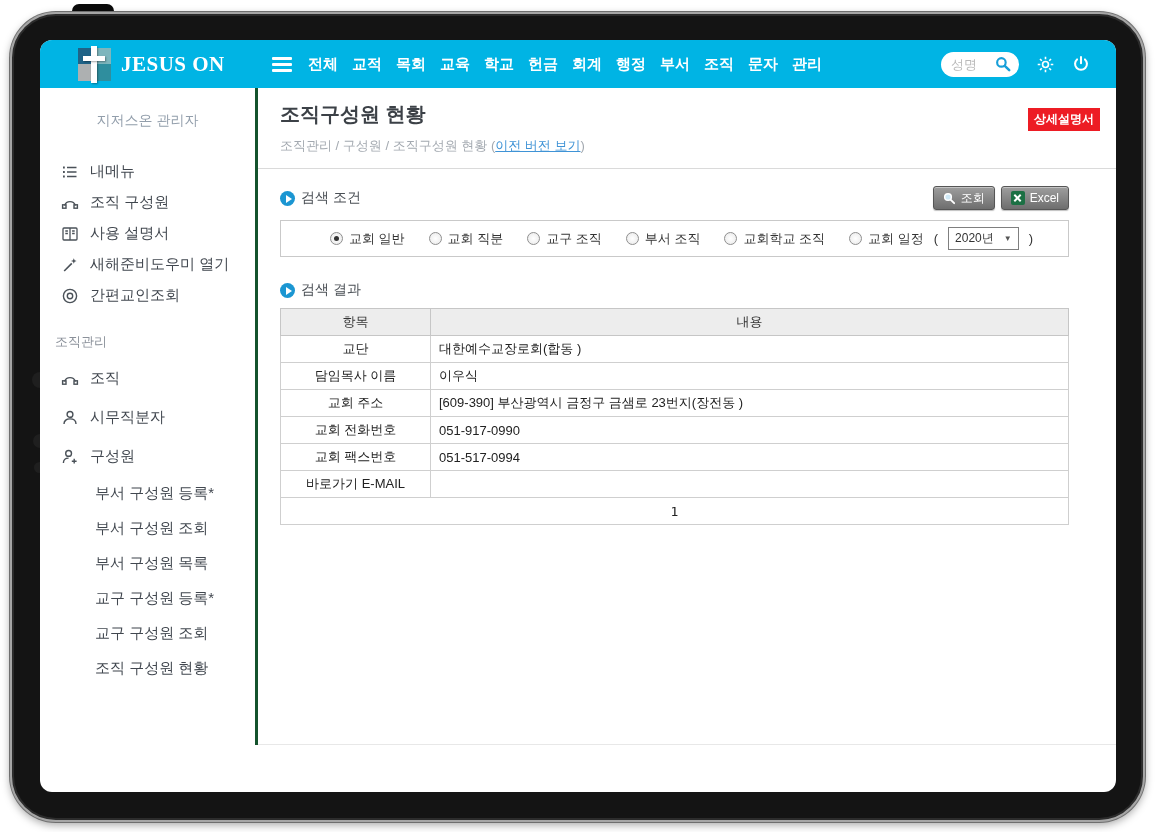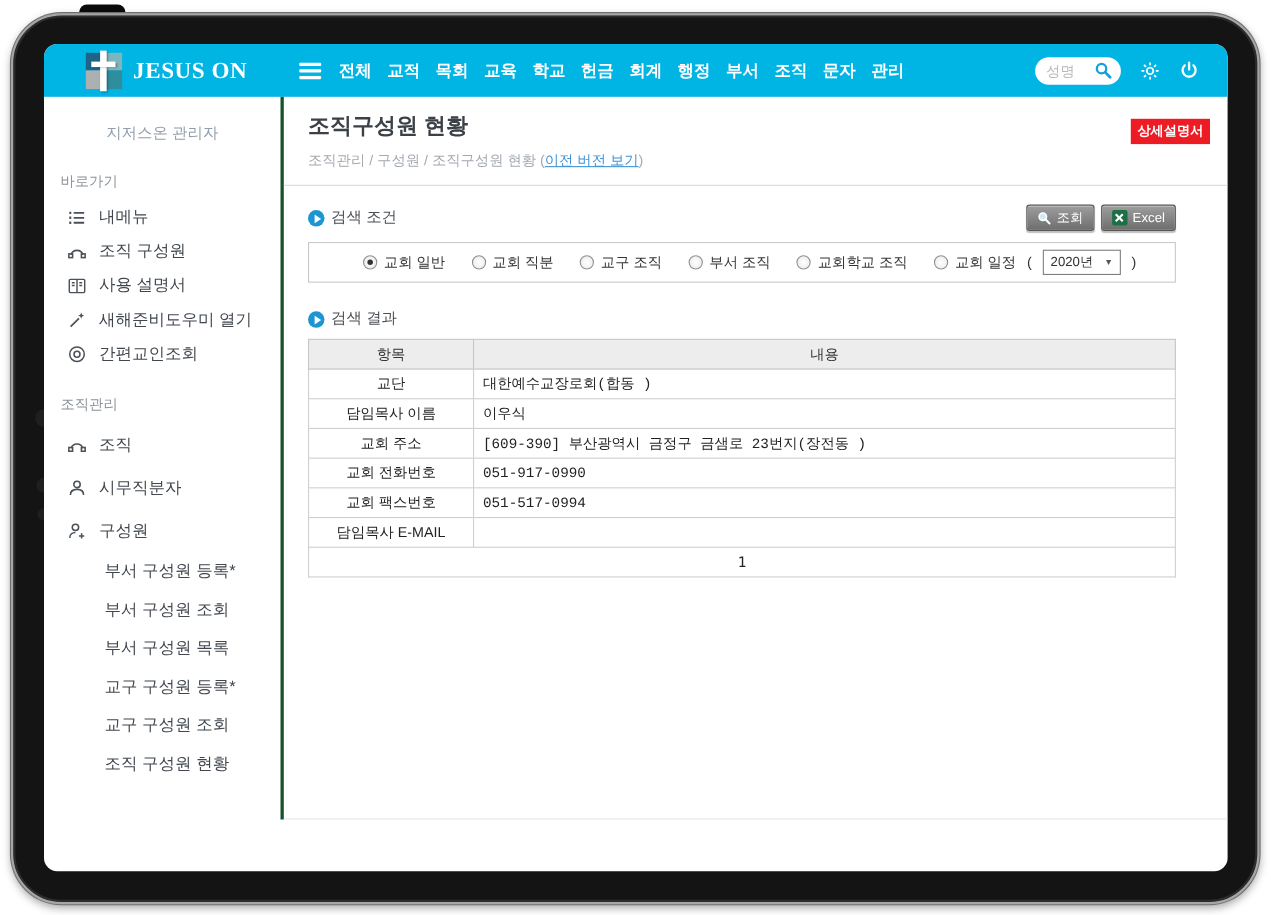--- a/index.html
+++ b/index.html
@@ -76,21 +76,21 @@
   .radio.checked:after { content:""; position:absolute; left:3px; top:3px; width:5px; height:5px; border-radius:50%; background:#333; }
   .paren { font-size:13px; color:#333; margin:0 -14px; }
   .year-select { display:inline-flex; align-items:center; gap:10px; border:1px solid #7f7f7f; background:#fff; padding:2px 6px; font-size:12px; color:#333; cursor:pointer; }
   .caret { font-size:8px; color:#555; }
 
   .results-head { margin-top:24px; }
   table.result { width:100%; border-collapse:collapse; margin-top:9px; font-size:13px; }
   table.result th { background:#ededed; border:1px solid #c6c6c6; height:27px; font-weight:normal; color:#333; }
   table.result td { border:1px solid #cfcfcf; height:27px; color:#222; }
   .t-key { width:150px; text-align:center; }
-  .t-val { text-align:left; padding-left:8px; font-family:Liberation Mono, monospace; font-size:13px; }
+  .t-val { text-align:left; padding-left:8px; font-family:Liberation Sans, sans-serif; font-size:13px; }
   .t-page { text-align:center; font-family:"DejaVu Sans Mono", monospace; cursor:pointer; }
 </style>
 </head>
 <body>
 
 <div class="stage">
   <div class="cam-tab"></div>
   <div class="frame">
     <div class="side-btn sb1"></div>
     <div class="side-btn sb2"></div>
@@ -147,21 +147,20 @@
             <path d="M5.6 4.9a6.6 6.6 0 1 0 8.8 0" fill="none" stroke="#fff" stroke-width="2.3" stroke-linecap="round"></path>
           </svg>
       </div>
     </div>
 
     <div class="body-row">
 
       <div class="sidebar">
         <div class="admin-label">지저스온 관리자</div>
 
-        <div class="sec-label">바로가기</div>
         <div class="side-item">
           <svg class="si" viewBox="0 0 18 18">
               <g stroke="#4a5158" stroke-width="1.6">
                 <path d="M6 4.5h9.5M6 9h9.5M6 13.5h9.5"></path>
                 <path d="M2 4.5h1.8M2 9h1.8M2 13.5h1.8" stroke-width="2.2"></path>
               </g>
             </svg>
           <span>내메뉴</span>
         </div>
         <div class="side-item">
@@ -313,21 +312,21 @@
                 </tr>
             <tr>
                   <td class="t-key">교회 전화번호</td>
                   <td class="t-val">051-917-0990</td>
                 </tr>
             <tr>
                   <td class="t-key">교회 팩스번호</td>
                   <td class="t-val">051-517-0994</td>
                 </tr>
             <tr>
-                  <td class="t-key">담임목사 E-MAIL</td>
+                  <td class="t-key">바로가기 E-MAIL</td>
                   <td class="t-val"></td>
                 </tr>
             <tr>
                   <td class="t-page" colspan="2">1</td>
                 </tr>
           </tbody>
             </table>
         </div>
       </div>
     </div>

